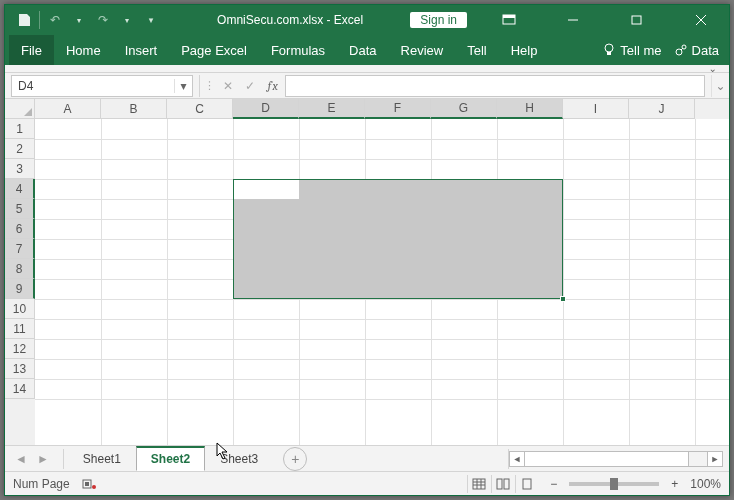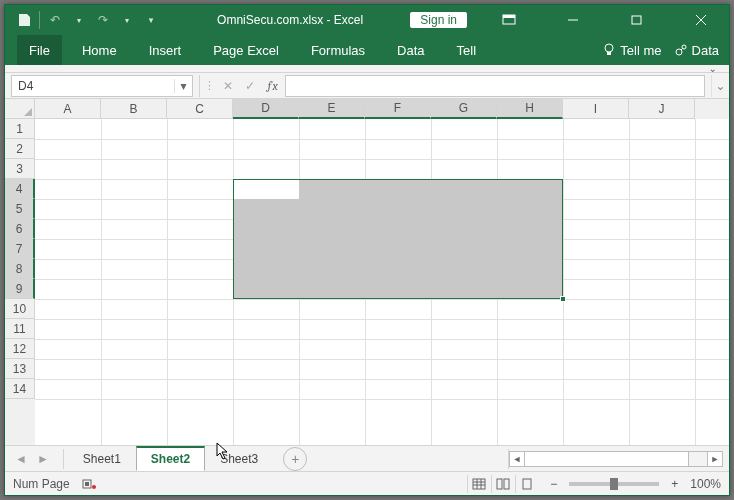--- a/index.html
+++ b/index.html
@@ -9,21 +9,21 @@
   .titlebar { height: 30px; background: #217346; display: flex; align-items: center; color: #fff; font-size: 12px; }
   .qat { display: flex; align-items: center; gap: 6px; padding: 0 10px; }
   .qat .ic { width: 18px; height: 18px; display:flex; align-items:center; justify-content:center; }
   .qat .sep { width:1px; height:18px; background: rgba(255,255,255,.3);}
   .title-center { flex:1; text-align:center; }
   .title-right { display:flex; align-items:center; gap:20px; padding-right:6px;}
   .signin { background:#fff; color:#217346; font-size:12px; padding:1px 10px; border-radius:2px; }
   .winbtn { width:44px; height:30px; display:flex; align-items:center; justify-content:center; }
   
   .ribbon { height: 30px; background:#217346; display:flex; align-items:center; padding:0 4px; gap:0; color:#fff; font-size:13px;}
-  .ribbon .tab { padding: 0 12px; height:30px; display:flex; align-items:center;margin-left:8px; }
+  .ribbon .tab { padding: 0 12px; height:30px; display:flex; align-items:center; }
   .ribbon .file { background:#1a5c38; }
   .ribbon .spacer { flex:1; }
   .ribbon .ric { display:flex; align-items:center; gap:4px; padding:0 6px;}
   
   .collapse-strip { height:8px; background:#f3f3f3; border-bottom:1px solid #d4d4d4; position:relative;}
   .collapse-strip .caret { position:absolute; right:12px; top:-2px; font-size:10px; color:#666;}
   
   .fbar { height:26px; background:#f3f3f3; display:flex; align-items:center; border-bottom:1px solid #d4d4d4; font-size:12px;}
   .namebox-wrap { display:flex; align-items:center; width:182px; border:1px solid #c8c8c8; background:#fff; height:22px; margin:0 4px 0 6px;}
   .namebox { flex:1; padding:0 6px; color:#444; }
@@ -131,21 +131,23 @@
     </div>
   </div>
 
   <div class="ribbon">
     <div class="tab file">File</div>
     <div class="tab">Home</div>
     <div class="tab">Insert</div>
     <div class="tab">Page Excel</div>
     <div class="tab">Formulas</div>
     <div class="tab">Data</div>
+    <div class="tab">Review</div>
     <div class="tab">Tell</div>
+    <div class="tab">Help</div>
     <div class="spacer"></div>
     <div class="ric">
       <svg width="14" height="14">
           <circle cx="7" cy="5" r="4" fill="none" stroke="#fff"></circle>
           <rect x="5" y="9" width="4" height="3" fill="#fff"></rect>
         </svg>
       <span>Tell me</span>
     </div>
     <div class="ric">
       <svg width="14" height="14">

